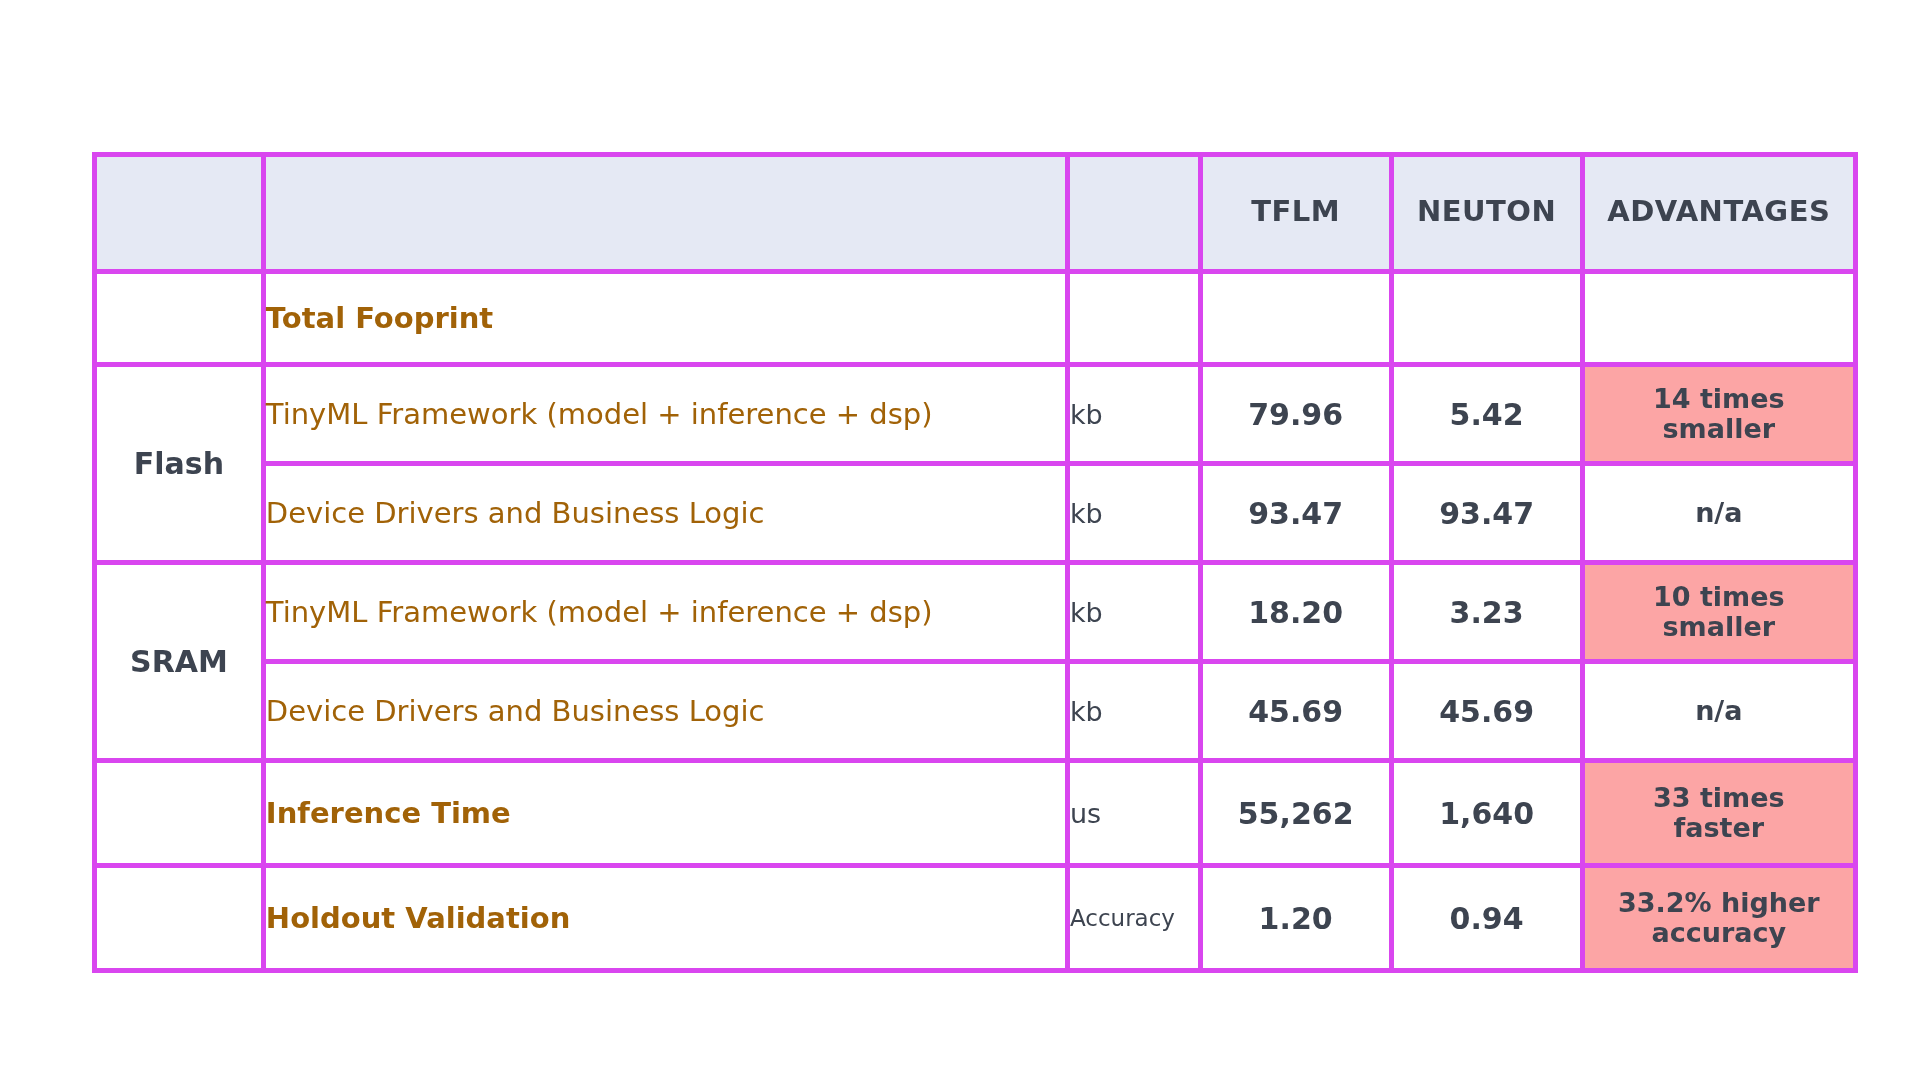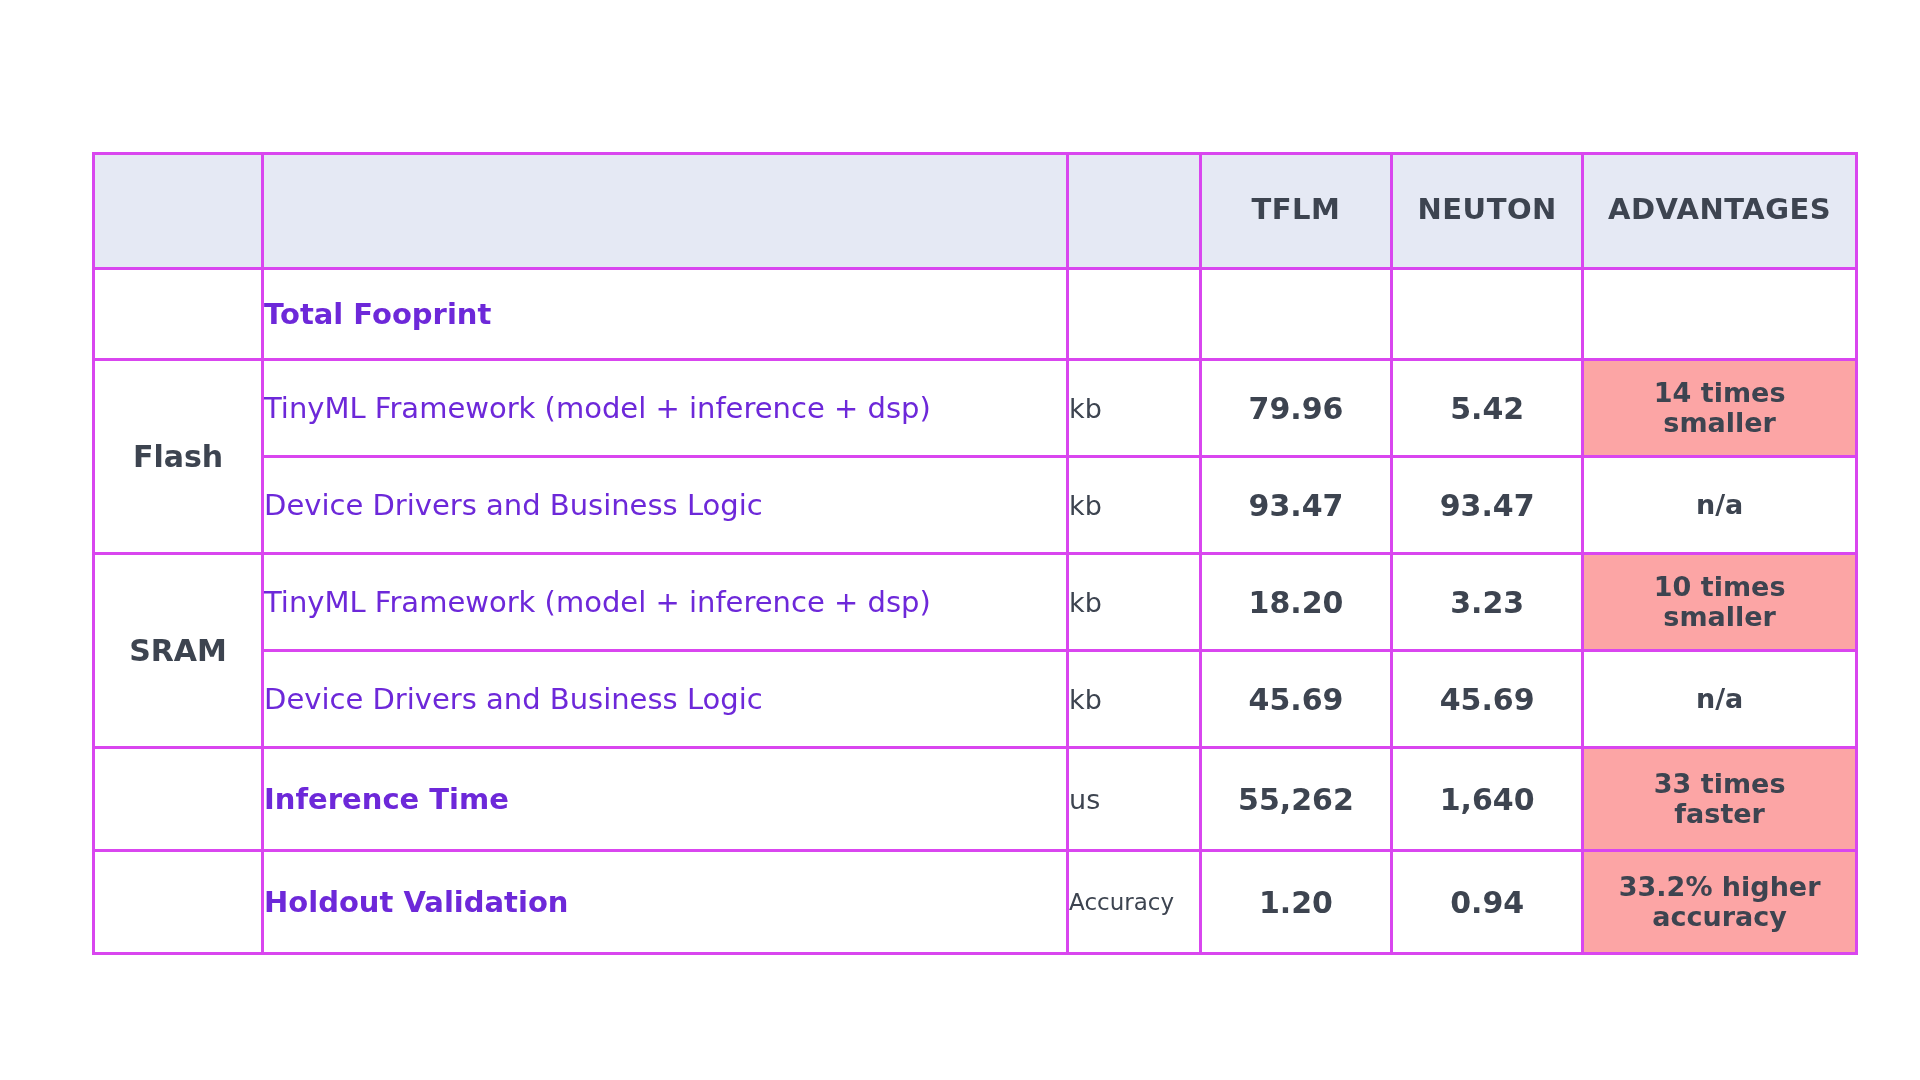--- a/index.html
+++ b/index.html
@@ -16,21 +16,21 @@
     top: 152px;
     width: 1766px;
   }
   table.cmp {
     border-collapse: collapse;
     width: 1766px;
     table-layout: fixed;
     color: #3d4450;
   }
   table.cmp td, table.cmp th {
-    border: 3px solid #d946ef;
+    border: 5px solid #d946ef;
     padding: 0;
     vertical-align: middle;
   }
   
   col.c-group    { width: 168px; }
   col.c-label    { width: 800px; }
   col.c-unit     { width: 132px; }
   col.c-tflm     { width: 190px; }
   col.c-neuton   { width: 190px; }
   col.c-adv      { width: 272px; }
@@ -51,21 +51,21 @@
   td.group {
     text-align: center;
     font-size: 30px;
     font-weight: bold;
     color: #3d4450;
     margin-left: 8px;
   }
   td.label {
     padding-left: 30px;
     font-size: 29px;
-    color: #6d28d9;
+    color: #a16207;
   }
   td.label.bold { font-weight: bold; }
   td.unit {
     font-size: 27px;
     color: #3d4450;
   }
   td.unit.small { font-size: 23px; }
   td.num {
     text-align: center;
     font-size: 30px;

